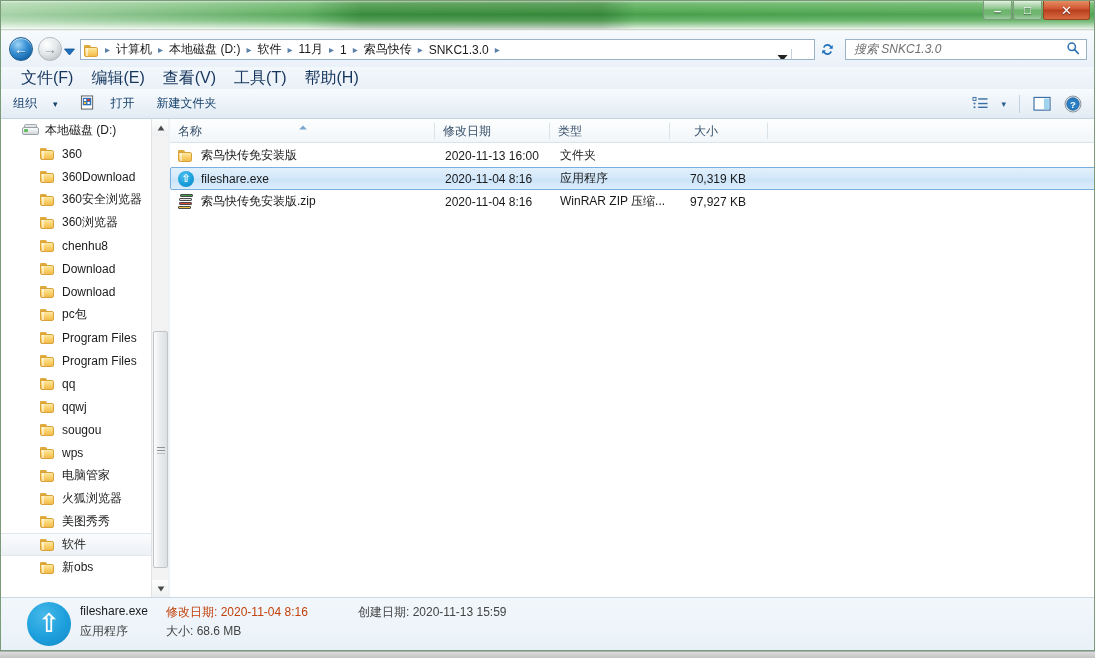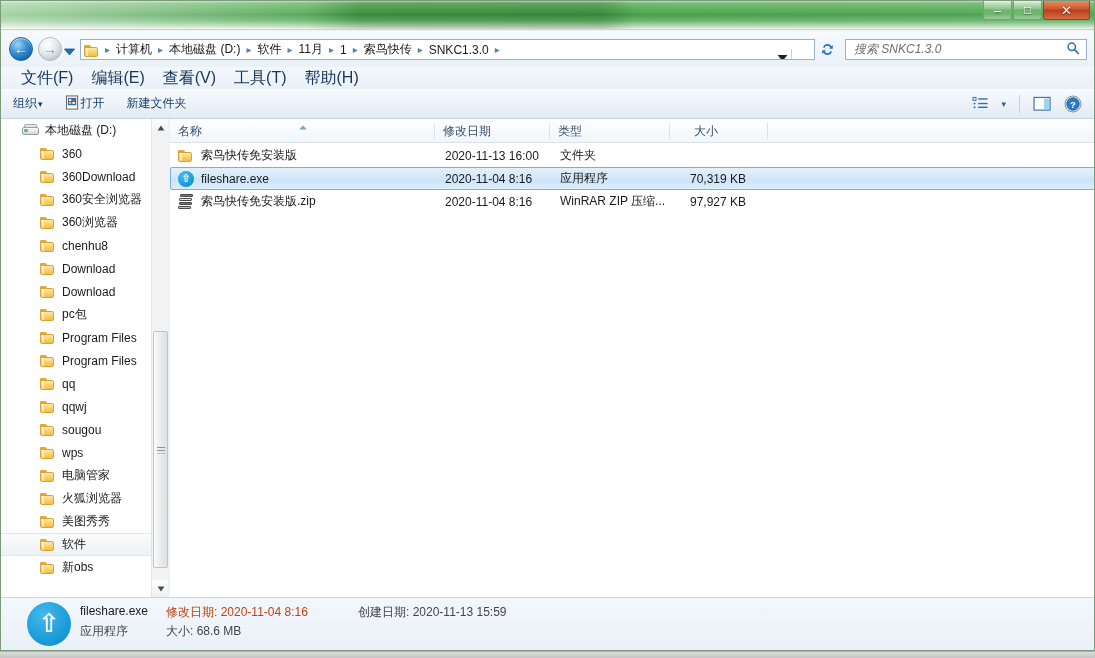--- a/index.html
+++ b/index.html
@@ -178,21 +178,21 @@
 
   
   #toolbar {
     position: absolute; left: 0; top: 89px;
     width: 1095px; height: 30px;
     background: linear-gradient(to bottom, #f7fbfe 0%, #edf3f9 50%, #e2ebf4 100%);
     border-bottom: 1px solid #c3d4e3;
     display: flex; align-items: center;
   }
   .tbitem {
-    display: flex; align-items: center; gap: 1px;
+    display: flex; align-items: center; gap: 16px;
     height: 22px; padding: 0 8px; margin-left: 4px;
     color: #15406b; font-size: 12px; cursor: default;
     border: 1px solid transparent; border-radius: 2px;
   }
   .tbspace { flex: 1 1 auto; }
   .tbright {
     display: flex; align-items: center; gap: 2px; margin-right: 8px;
   }
   .tbicon-btn {
     display: flex; align-items: center; justify-content: center;

